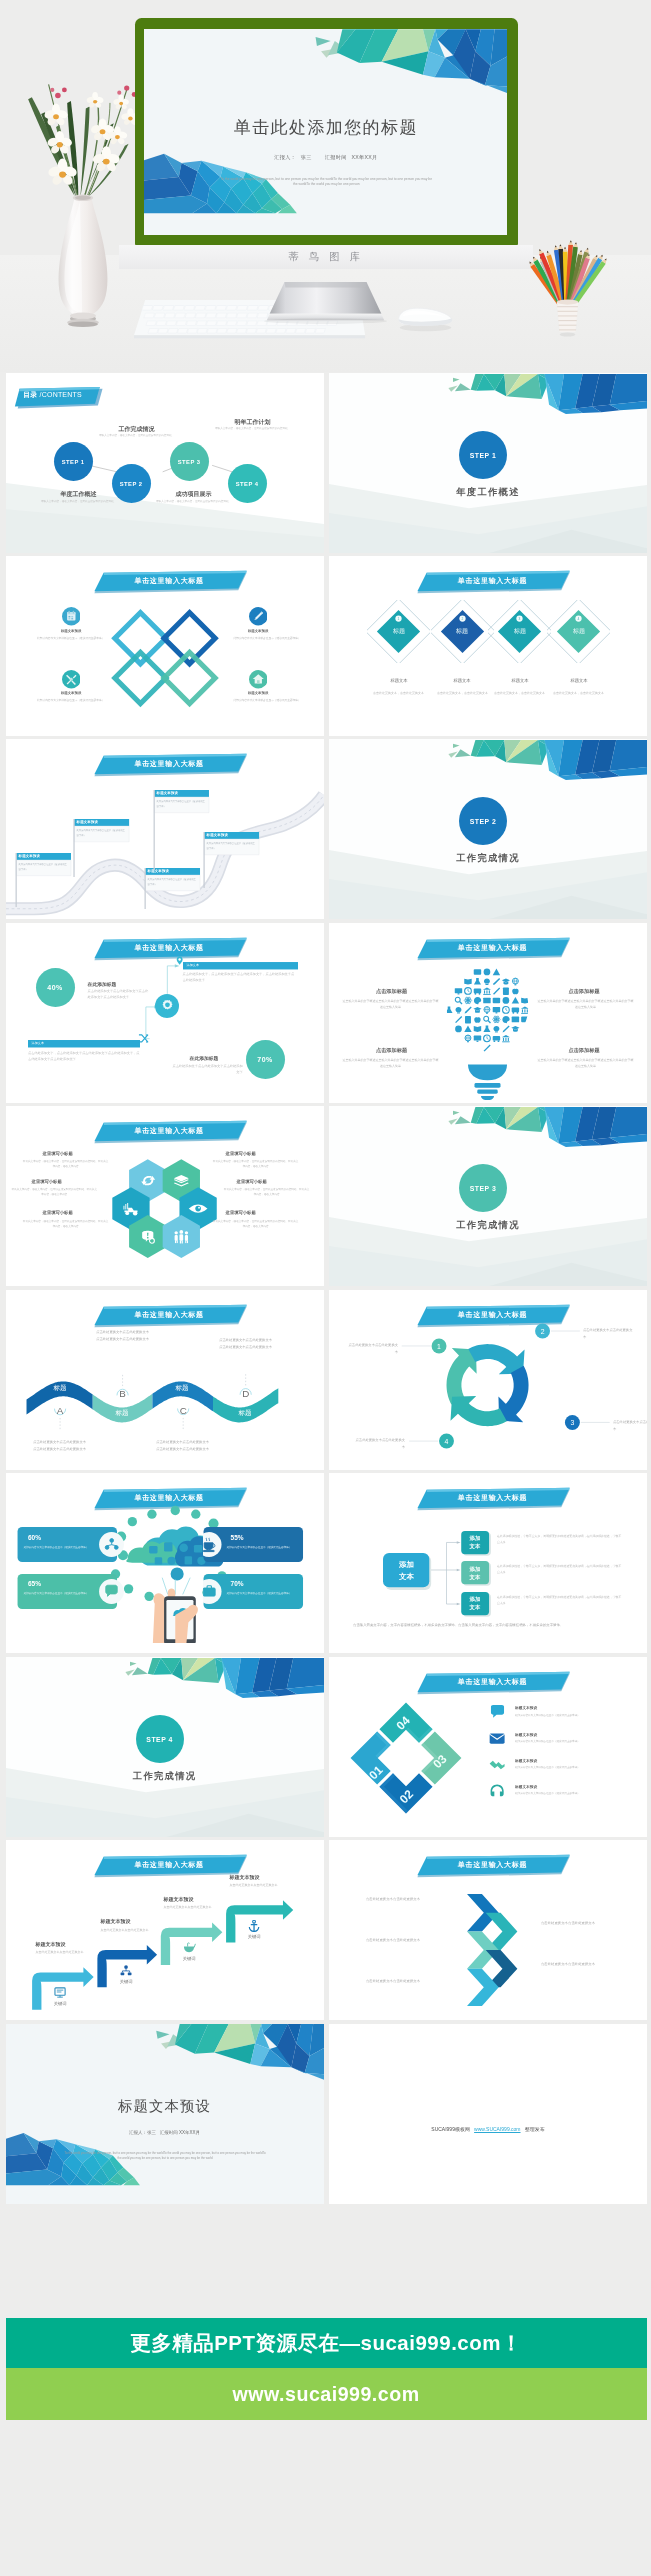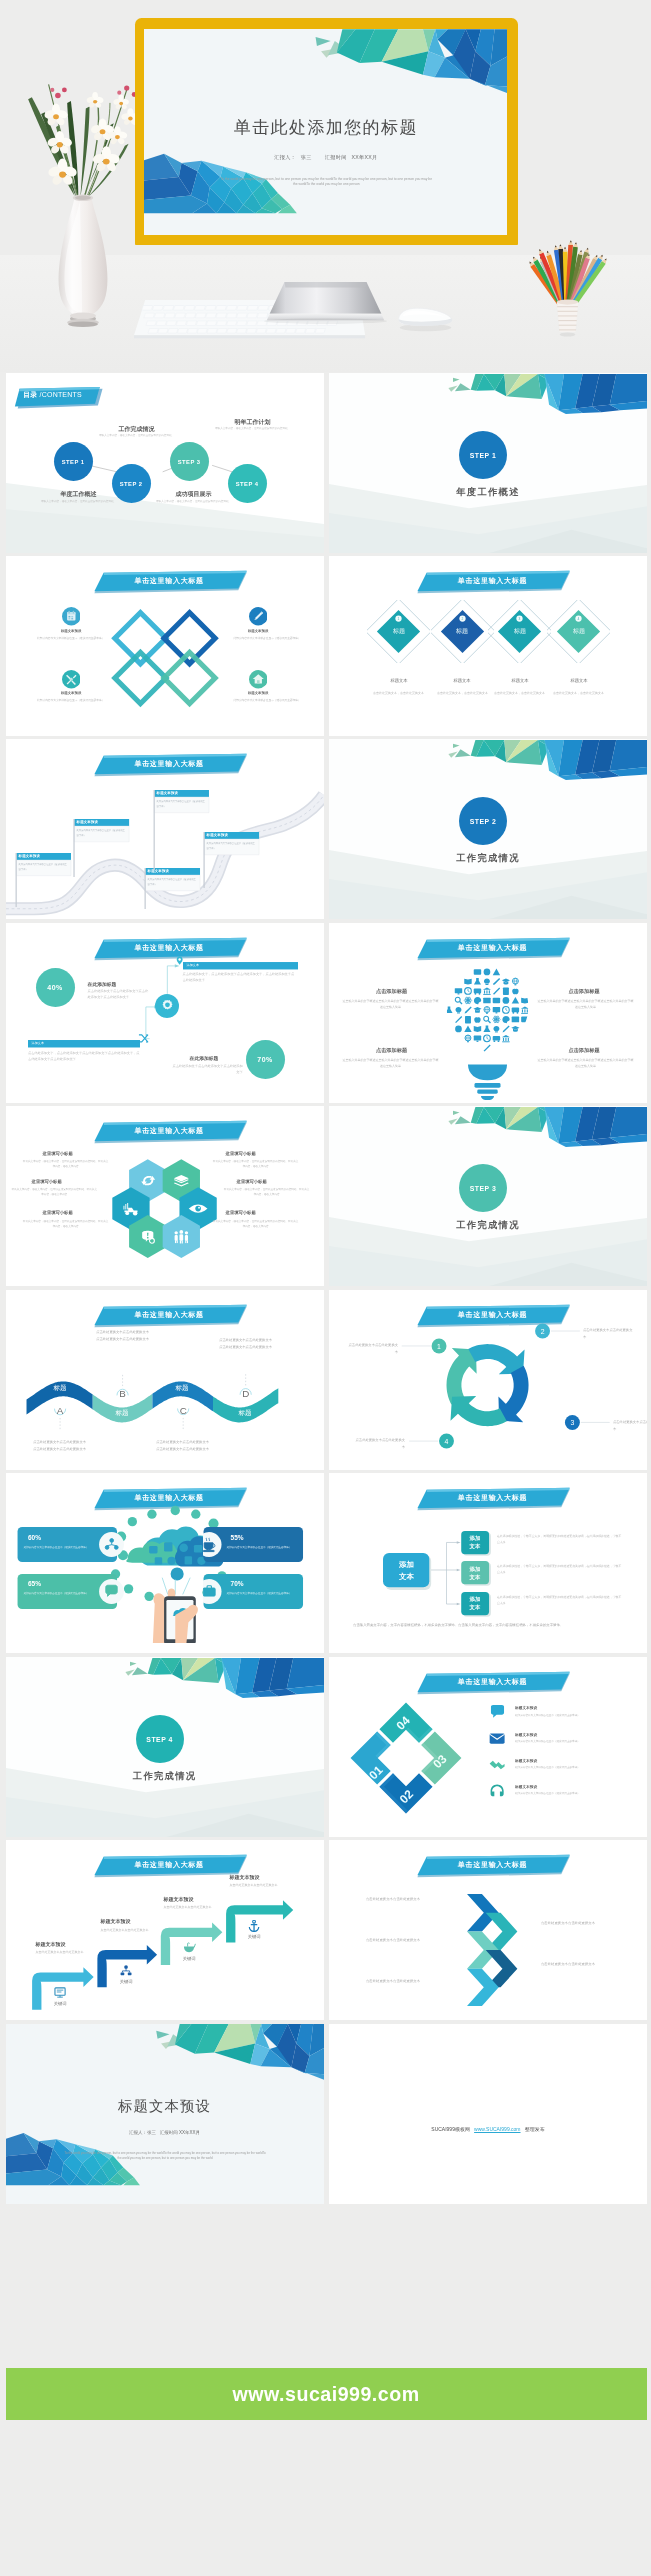--- a/index.html
+++ b/index.html
@@ -6,21 +6,21 @@
   body{width:652px;font-family:"Liberation Sans",sans-serif;}
   .page{position:relative;width:652px;height:2576px;background:#ededec;overflow:hidden;}
 
   
   .hero{position:absolute;left:0;top:0;width:652px;height:372px;background:#ededec;overflow:hidden;}
   .hero-desk{position:absolute;left:0;bottom:0;width:652px;height:117px;background:linear-gradient(180deg,#f2f2f1 0%,#efefee 50%,#ececeb 100%);}
   .mon-chin{position:absolute;left:119px;top:245px;width:414px;height:24px;
       background:linear-gradient(180deg,#f5f5f6 0%,#f0f0f1 55%,#eaeaeb 100%);
       display:flex;align-items:center;justify-content:center;}
   .mon-chin span{font-size:10.2px;color:#8f9095;letter-spacing:3.7px;}
-  .mon-body{position:absolute;left:135px;top:17.7px;width:383px;height:227px;background:#eab308;border-radius:6.5px 6.5px 0.9px 0.9px;}
+  .mon-body{position:absolute;left:135px;top:17.7px;width:383px;height:227px;background:#4d7c0f;border-radius:6.5px 6.5px 0.9px 0.9px;}
   .mon-screen{position:absolute;left:9.3px;top:11.2px;width:363px;height:206px;overflow:hidden;background:#f2f6f8;}
   .mon-stand{position:absolute;left:251px;top:267px;width:149px;height:58px;}
 
   
   .heroslide{position:absolute;inset:0;background:#f2f6f8;}
   .hs-title{position:absolute;left:0;top:87px;width:100%;text-align:center;font-size:17px;color:#4b4b4b;letter-spacing:1.4px;}
   .hs-sub{position:absolute;left:0;top:125px;width:100%;text-align:center;font-size:5.2px;color:#6d6d6d;letter-spacing:0.3px;}
   .hs-sub i{font-style:normal;}
   .hs-sub i+i{margin-left:4.7px;}
   .hs-sub i:nth-child(3){margin-left:13px;}
@@ -327,20 +327,23 @@
     </g>
   </svg>
 
   <svg width="65" height="37" viewBox="0 0 70 40" style="position:absolute;left:393px;top:298px">
     <ellipse cx="35" cy="32" rx="28" ry="4" fill="rgba(0,0,0,.05)"></ellipse>
     <path d="M6 23 C6 16, 14 11, 26 11 C40 11, 56 15, 62 21 C65 24, 63 27, 56 28 C44 30, 16 30, 10 28 C7 27, 6 25, 6 23 Z" fill="#fcfdfd" stroke="#ebedef" stroke-width=".7"></path>
     <path d="M6 23 C6 26, 9 28, 16 29 C30 31, 50 30, 58 28 C63 27, 65 25, 63 22 C56 26, 14 27, 6 23 Z" fill="#e6e9ec"></path>
     <path d="M10 20 C12 15, 18 13, 27 13.5 C38 14, 50 17, 56 21 C46 17, 20 17, 10 20 Z" fill="#ffffff" opacity=".8"></path>
   </svg>
 
+  <div class="mon-chin">
+    <span>蒂 鸟 图 库</span>
+  </div>
   <svg class="mon-stand" viewBox="0 0 160 62">
     <defs>
       <linearGradient id="neckG" x1="0" y1="0" x2="1" y2="0">
         <stop offset="0%" stop-color="#a9abaf"></stop>
             <stop offset="14%" stop-color="#d9dade"></stop>
         <stop offset="42%" stop-color="#f2f2f4"></stop>
             <stop offset="70%" stop-color="#d3d4d8"></stop>
         <stop offset="100%" stop-color="#9fa1a6"></stop>
       </linearGradient>
       <linearGradient id="footG" x1="0" y1="0" x2="0" y2="1">
@@ -1657,17 +1660,20 @@
   </svg>
   <div class="tx ctr" style="left:0;top:73px;width:318px;font-size:14.4px;color:#4b4b4b;letter-spacing:1.1px">标题文本预设</div>
   <div class="tx ctr" style="left:0;top:106px;width:318px;font-size:4.5px;color:#6d6d6d"><span>汇报人：</span><span>张三</span>&nbsp;&nbsp;&nbsp;<span>汇报时间</span>&nbsp;<span>XX年XX月</span></div>
   <div class="tx ctr" style="left:58px;top:127px;width:203px;font-size:2.9px;color:#9d9d9d;line-height:1.75">To the world you may be one person, but to one person you may be the worldTo the world you may be one person, but to one person you may be the worldTo the world you may be one person, but to one person you may be the world</div>
 </div>
 
 <div class="sl" style="left:329px;top:2024px">
   <div class="tx ctr" style="left:0;top:102px;width:318px;font-size:5px;color:#4e4e4e"><span>SUCAI999模板网</span>&nbsp;&nbsp;&nbsp;<span style="color:#2aa9d4;text-decoration:underline">www.SUCAI999.com</span>&nbsp;&nbsp;&nbsp;<span>整理发布</span></div>
 </div>
 
+  <div class="banner1">
+    <span>更多精品PPT资源尽在—sucai999.com！</span>
+  </div>
   <div class="banner2">
     <span>www.sucai999.com</span>
   </div>
 </div>
 
 
 </body></html>

